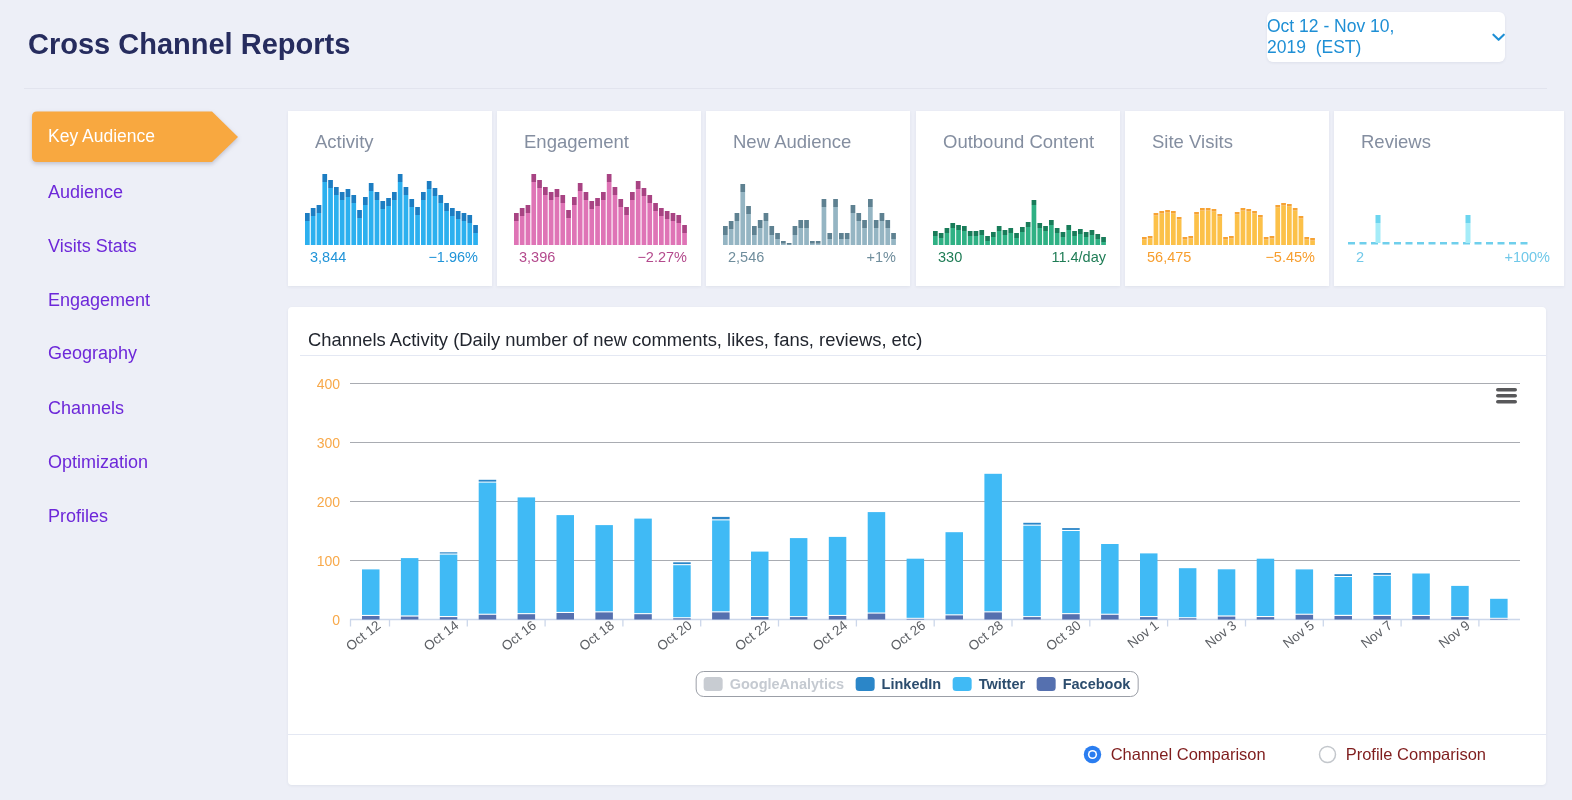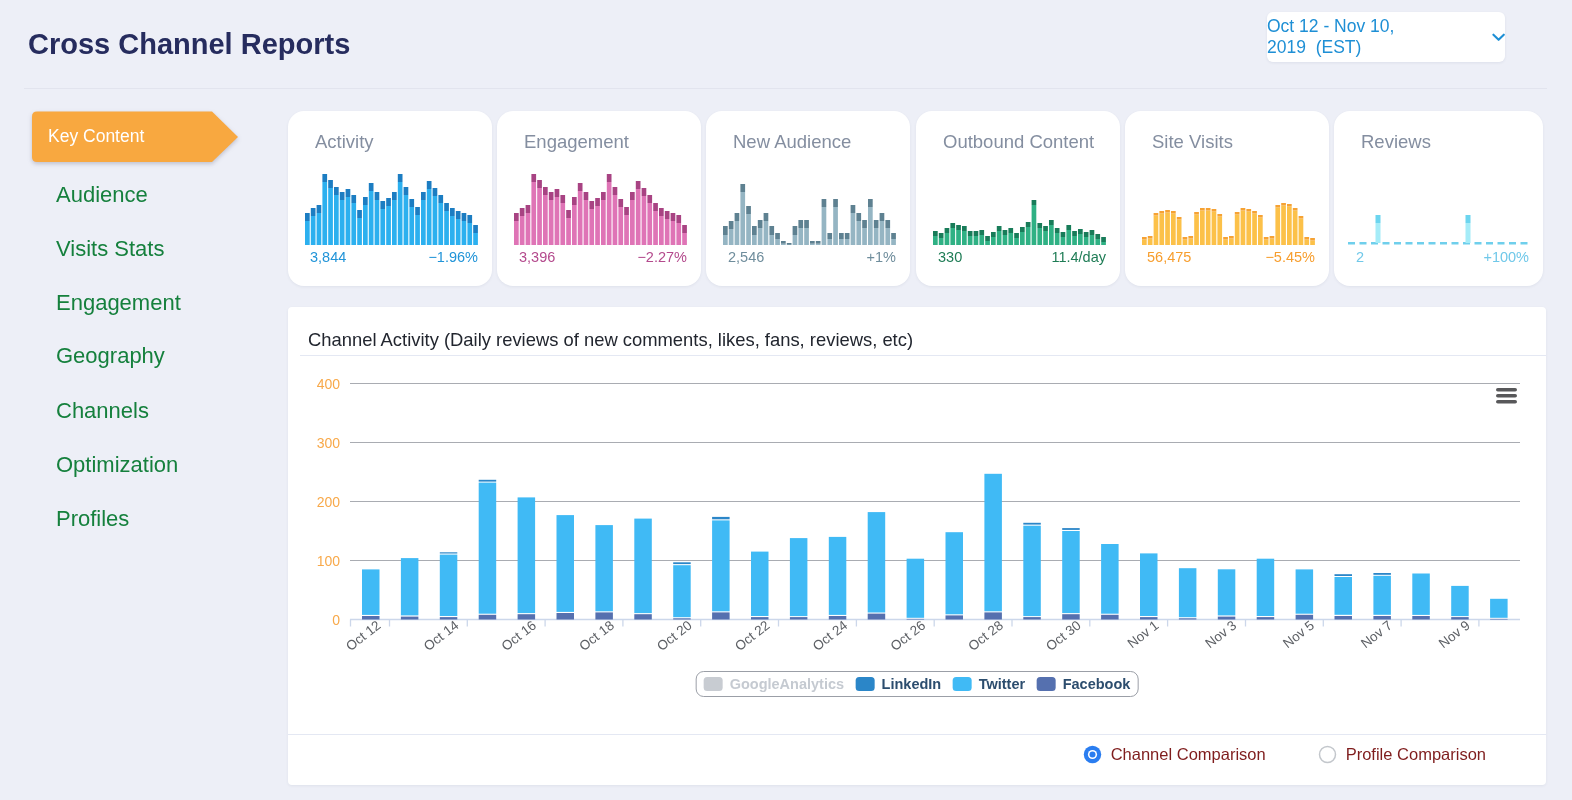--- a/index.html
+++ b/index.html
@@ -1,24 +1,24 @@
 <!DOCTYPE html>
 <html><head>
 <meta charset="utf-8">
 <style>
 * { margin:0; padding:0; box-sizing:border-box; }
 html,body { width:1572px; height:800px; background:#edeff7; font-family:"Liberation Sans",sans-serif; overflow:hidden; }
 h1 { position:absolute; left:28px; top:28px; font-size:29px; font-weight:700; color:#262c5e; letter-spacing:0px; }
 .hr { position:absolute; left:24px; top:88px; width:1523px; height:1px; background:#e2e4ee; }
 .datebox { position:absolute; left:1267px; top:12px; width:238px; height:50px; background:#fff; border-radius:6px; box-shadow:0 1px 3px rgba(40,50,90,.08); display:flex; align-items:center; justify-content:center; color:#1e8fd5; font-size:17.5px; }
 .datebox svg { margin-left:11px; }
-.navitem { position:absolute; left:56px; font-size:22px; color:#15803d; }
+.navitem { position:absolute; left:48px; font-size:18px; color:#6d28d9; }
 .keym { position:absolute; left:20px; top:105px; filter:drop-shadow(0 2px 2px rgba(60,60,90,.25)); }
 .keymtxt { position:absolute; left:48px; top:126px; font-size:17.5px; color:#fff; }
-.card { position:absolute; top:111px; width:204px; height:175px; background:#fff; border-radius:16px; box-shadow:0 1px 3px rgba(40,50,90,.07); }
+.card { position:absolute; top:111px; width:204px; height:175px; background:#fff; border-radius:0; box-shadow:0 1px 3px rgba(40,50,90,.07); }
 .ctitle { position:absolute; left:27px; top:20px; font-size:18.5px; color:#848ea0; white-space:nowrap; }
 .cspark { position:absolute; left:17px; top:60px; }
 .cnums { position:absolute; left:22px; right:14px; top:138px; display:flex; justify-content:space-between; font-size:14.5px; }
 .panel { position:absolute; left:288px; top:307px; width:1258px; height:478px; background:#fff; border-radius:4px; box-shadow:0 1px 3px rgba(40,50,90,.07); }
 .ptitle { position:absolute; left:20px; top:22px; font-size:18.4px; color:#22262f; }
 .psep1 { position:absolute; left:12px; top:48px; width:1246px; height:1px; background:#e4e8f3; }
 .pchart { position:absolute; left:0; top:60px; }
 .burger { position:absolute; left:1208px; top:80.5px; }
 .legend { position:absolute; left:50%; top:364px; transform:translateX(-50%); height:24px; border:1px solid #9b9fa7; border-radius:8px; display:flex; align-items:center; padding:12px 7px; gap:11.5px; white-space:nowrap; }
 .litem { display:flex; align-items:center; gap:7px; font-size:14.5px; font-weight:700; color:#2c4d6e; }
@@ -31,21 +31,21 @@
 <body>
 <h1>Cross Channel Reports</h1>
 <div class="hr"></div>
 <div class="datebox">Oct 12 - Nov 10, 2019&nbsp;&nbsp;(EST)<svg width="14" height="9" viewBox="0 0 14 9">
       <path d="M1.5 1.5 L7 7 L12.5 1.5" fill="none" stroke="#1e8fd5" stroke-width="2.2" stroke-linecap="round" stroke-linejoin="round"></path>
     </svg></div>
 
 <svg class="keym" width="222" height="60">
     <path d="M17 6.5 L192 6.5 L218 32 L192 57 L17 57 Q12 57 12 52 L12 11.5 Q12 6.5 17 6.5 Z" fill="#f8a840"></path>
   </svg>
-<div class="keymtxt">Key Content</div>
+<div class="keymtxt">Key Audience</div>
 <div class="navitem" style="top:182px">Audience</div>
 <div class="navitem" style="top:236px">Visits Stats</div>
 <div class="navitem" style="top:290px">Engagement</div>
 <div class="navitem" style="top:343px">Geography</div>
 <div class="navitem" style="top:398px">Channels</div>
 <div class="navitem" style="top:452px">Optimization</div>
 <div class="navitem" style="top:506px">Profiles</div>
 
 <div class="card" style="left:288px;">
   <div class="ctitle">Activity</div>
@@ -395,39 +395,39 @@
         <rect x="162.4" y="66" width="4.7" height="2.5" fill="#f6a233"></rect>
         <rect x="168.2" y="69.5" width="4.7" height="4.5" fill="#fcc149"></rect>
         <rect x="168.2" y="67" width="4.7" height="2.5" fill="#f6a233"></rect>
       </svg>
     </div>
   <div class="cnums" style="color:#f79e2e">
       <span>56,475</span>
       <span>−5.45%</span>
     </div>
 </div>
-<div class="card" style="left:1334px;width:209px;text-align:center;">
+<div class="card" style="left:1334px;width:230px;text-align:center;">
   <div class="ctitle">Reviews</div>
   <div class="cspark">
       <svg width="183" height="74" style="display:block;margin-left:-3px">
         <line x1="0" y1="72.3" x2="183" y2="72.3" stroke="#6fcfec" stroke-width="2.4" stroke-dasharray="7 4.5"></line>
         <rect x="27.5" y="52" width="5" height="20" fill="#a5ecf8"></rect>
         <rect x="27.5" y="44" width="5" height="8" fill="#6cd5ef"></rect>
         <rect x="117.5" y="52" width="5" height="20" fill="#a5ecf8"></rect>
         <rect x="117.5" y="44" width="5" height="8" fill="#6cd5ef"></rect>
       </svg>
     </div>
   <div class="cnums" style="color:#70c8e9">
       <span>2</span>
       <span>+100%</span>
     </div>
 </div>
 
 <div class="panel">
-  <div class="ptitle">Channel Activity (Daily reviews of new comments, likes, fans, reviews, etc)</div>
+  <div class="ptitle">Channels Activity (Daily number of new comments, likes, fans, reviews, etc)</div>
   <div class="psep1"></div>
   <div class="pchart">
       <svg width="1258" height="300" style="display:block;font-family:'Liberation Sans',sans-serif">
         <line x1="62" y1="16.5" x2="1232" y2="16.5" stroke="#a9acb2" stroke-width="1"></line>
         <text x="52" y="22.0" text-anchor="end" font-size="14" fill="#f8a94a">400</text>
         <line x1="62" y1="75.5" x2="1232" y2="75.5" stroke="#a9acb2" stroke-width="1"></line>
         <text x="52" y="81.0" text-anchor="end" font-size="14" fill="#f8a94a">300</text>
         <line x1="62" y1="134.5" x2="1232" y2="134.5" stroke="#a9acb2" stroke-width="1"></line>
         <text x="52" y="140.0" text-anchor="end" font-size="14" fill="#f8a94a">200</text>
         <line x1="62" y1="193.5" x2="1232" y2="193.5" stroke="#a9acb2" stroke-width="1"></line>

